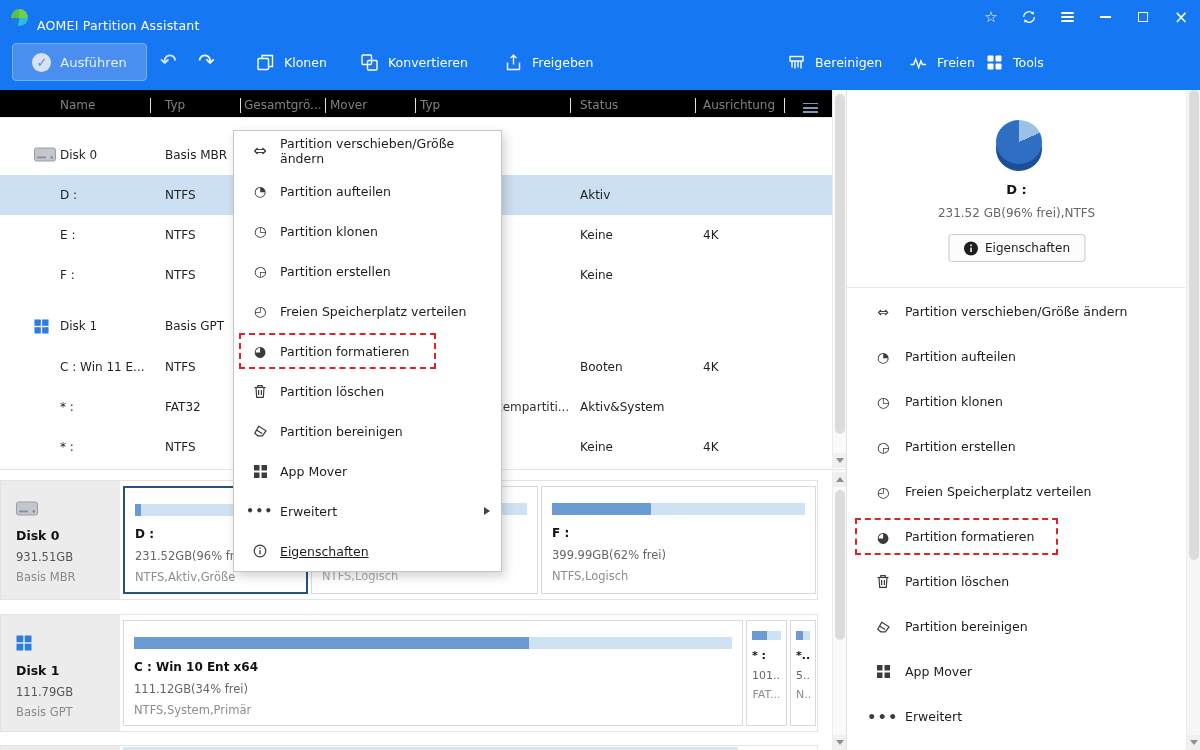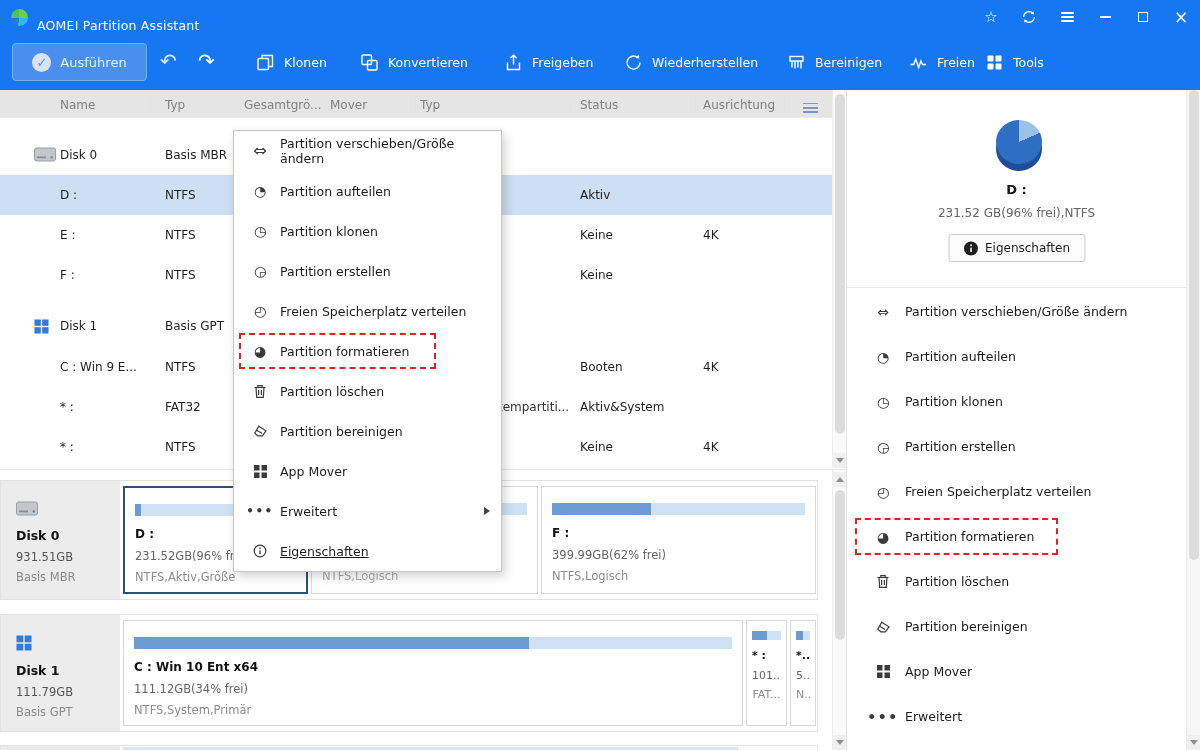--- a/index.html
+++ b/index.html
@@ -24,21 +24,21 @@
 .toolbar{position:absolute;left:0;top:34px;width:100%;height:56px;background:#1677f2;z-index:29;}
 .exec-btn{position:absolute;left:12px;top:9px;width:135px;height:38px;background:#4a8ff0;border:1px solid #79aef6;border-radius:4px;display:flex;align-items:center;justify-content:center;gap:9px;color:#e8f0fd;font-size:13px;}
 .exec-circle{width:19px;height:19px;border-radius:50%;background:#d8e2f2;color:#4a8ff0;display:flex;align-items:center;justify-content:center;font-size:13px;font-weight:bold;}
 .undo-btn,.redo-btn{position:absolute;top:16px;color:#fff;font-size:20px;line-height:22px;}
 .undo-btn{left:160px;opacity:.85;}
 .redo-btn{left:198px;}
 .tool-item{position:absolute;top:0;height:56px;display:flex;align-items:center;gap:9px;color:#fff;font-size:12.5px;}
 .ti-0{left:256px;}.ti-1{left:360px;}.ti-2{left:504px;}.ti-3{left:624px;}.ti-4{left:787px;}.ti-5{left:909px;}.ti-6{left:985px;text-align:center;}
 
 
-.thead{position:absolute;left:0;top:90px;width:832px;height:28px;background:#e5e5e5;border-bottom:1px solid #ececec;z-index:5;}
+.thead{position:absolute;left:0;top:90px;width:832px;height:28px;background:#000000;border-bottom:1px solid #ececec;z-index:5;}
 .th{position:absolute;top:0;height:31px;line-height:31px;color:#808080;font-size:12px;white-space:nowrap;}
 .sep{position:absolute;top:8px;width:1px;height:15px;background:#e2e2e2;}
 .view-ic{position:absolute;right:14px;top:10px;width:15px;}
 .view-ic i{display:block;height:1.8px;background:#7d98bb;margin:2.6px 0;}
 .tbody{position:absolute;left:0;top:121px;width:832px;height:347px;background:#fff;overflow:hidden;}
 .trow{position:absolute;left:0;width:832px;height:40px;}
 .trow.sel{background:#cddff2;}
 .cell{position:absolute;top:0;height:40px;line-height:40px;color:#1f1f1f;font-size:12px;white-space:nowrap;}
 .c-name{left:60px;}.c-typ{left:165px;}
 .c-typ2{left:477px;max-width:92px;overflow:hidden;color:#333;}
@@ -170,27 +170,20 @@
         </svg>
       <span>Konvertieren</span>
     </div>
     <div class="tool-item ti-2">
       <svg width="19" height="19" viewBox="0 0 19 19" fill="none" stroke="#fff" stroke-width="1.4">
           <path d="M3.5 9.5v7h12v-7"></path>
           <path d="M9.5 11.5v-9M6.5 5l3-2.8 3 2.8"></path>
         </svg>
       <span>Freigeben</span>
     </div>
-    <div class="tool-item ti-3">
-      <svg width="19" height="19" viewBox="0 0 19 19" fill="none" stroke="#fff" stroke-width="1.4">
-          <path d="M16 9.5a6.5 6.5 0 1 1-2.3-4.9"></path>
-          <polygon points="14.6,1.8 15.3,5.6 11.5,4.9" fill="#fff" stroke="none"></polygon>
-        </svg>
-      <span>Wiederherstellen</span>
-    </div>
     <div class="tool-item ti-4">
       <svg width="19" height="19" viewBox="0 0 19 19" fill="none" stroke="#fff" stroke-width="1.4">
           <rect x="3" y="3.5" width="13" height="4.5"></rect>
           <path d="M5 8v6.5M8 8v7.5M11 8v6.5M14 8v7.5"></path>
         </svg>
       <span>Bereinigen</span>
     </div>
     <div class="tool-item ti-5">
       <svg width="19" height="19" viewBox="0 0 19 19" fill="none" stroke="#fff" stroke-width="1.4">
           <path d="M1.5 11.5h3.2l2-5.5 3 8.5 2.2-6.5 1.6 3.5h3.5"></path>
@@ -266,21 +259,21 @@
             <rect x="0.5" y="0.5" width="6.8" height="6.8"></rect>
             <rect x="8.7" y="0.5" width="6.8" height="6.8"></rect>
             <rect x="0.5" y="8.7" width="6.8" height="6.8"></rect>
             <rect x="8.7" y="8.7" width="6.8" height="6.8"></rect>
           </svg></span>
       <span class="cell c-name">Disk 1</span>
       <span class="cell c-typ">Basis GPT</span>
     </div>
 
     <div class="trow" style="top:226px">
-      <span class="cell c-name">C : Win 9 E...</span>
+      <span class="cell c-name">C : Win 11 E...</span>
       <span class="cell c-typ">NTFS</span>
       <span class="cell c-status">Booten</span>
       <span class="cell c-ausr">4K</span>
     </div>
 
     <div class="trow" style="top:266px">
       <span class="cell c-name">* :</span>
       <span class="cell c-typ">FAT32</span>
       <span class="cell c-typ2">Systempartiti...</span>
       <span class="cell c-status">Aktiv&amp;System</span>

